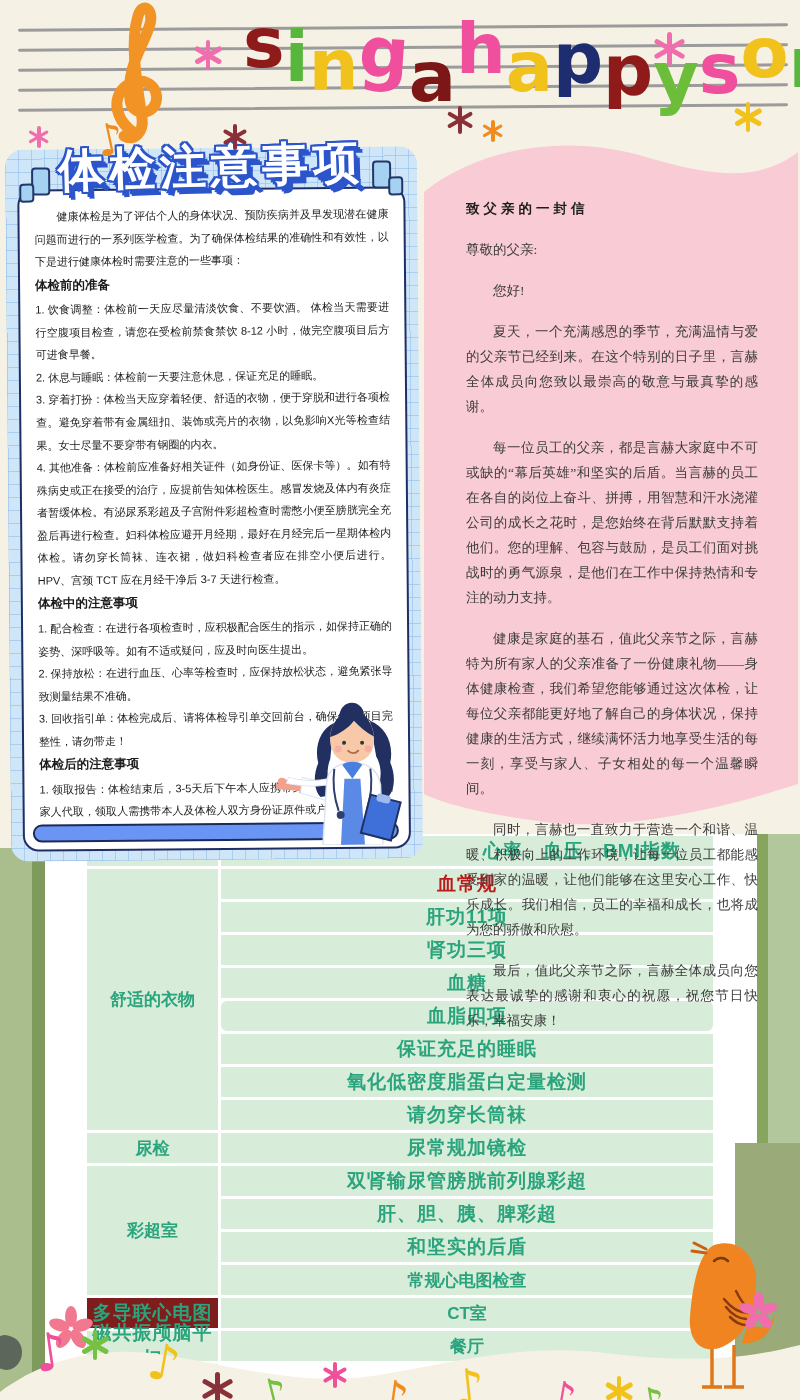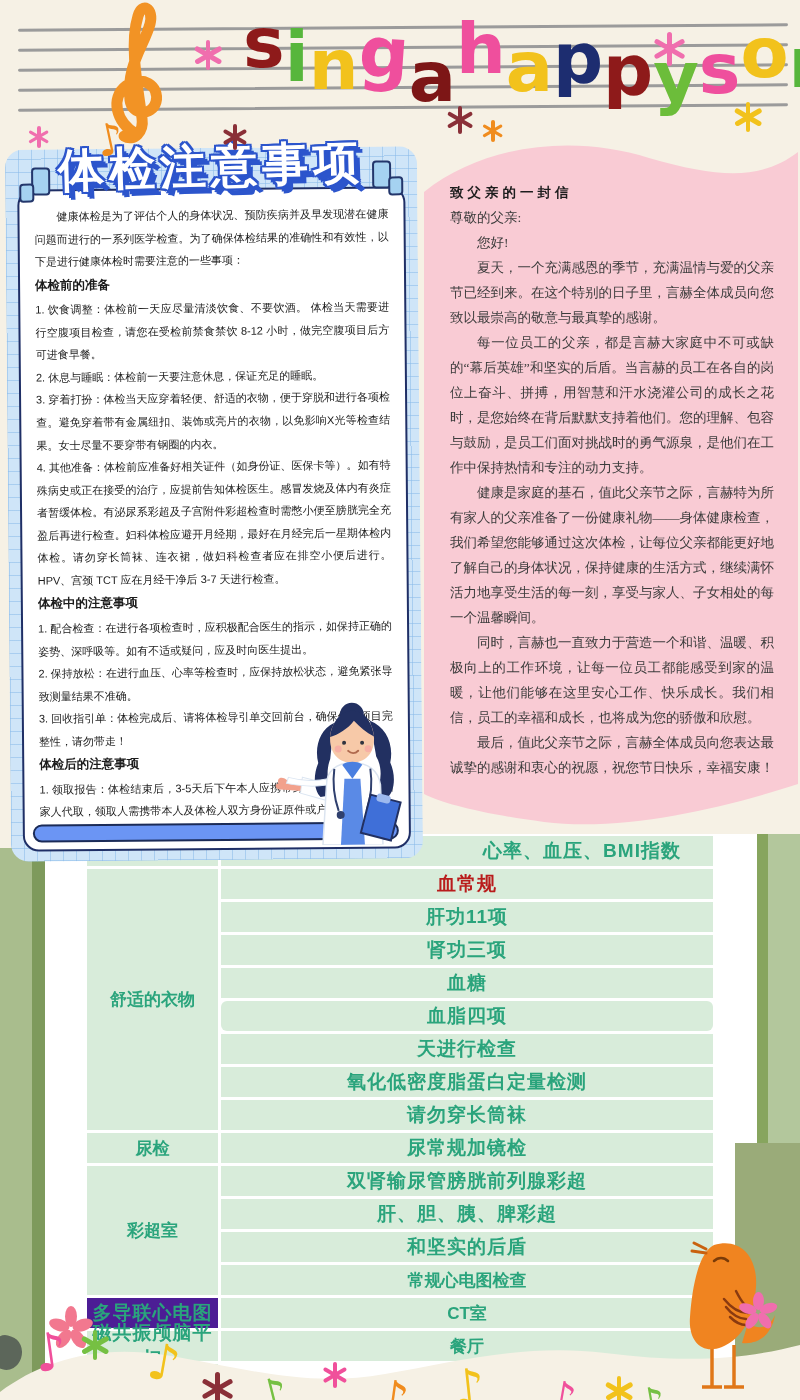--- a/index.html
+++ b/index.html
@@ -80,21 +80,21 @@
       4px 5px 0 #2c55cc,6px 7px 0 #2c55cc;}
   .tab{position:absolute;width:15px;height:24px;background:#a5d2f1;border:2px solid #23366b;border-radius:4px;}
   .tab.small{width:11px;height:15px;}
   .nurse{position:absolute;right:2px;bottom:2px;}
 
   
   .right-panel{position:absolute;left:424px;top:128px;width:374px;height:706px;}
   .right-panel svg.panel-bg{position:absolute;left:0;top:0;}
   .letter{position:absolute;left:26px;right:24px;top:52px;font-family:"Liberation Serif","DejaVu Serif",serif;color:#3c3c3c;}
   .letter-title{text-align:center;font-size:24px;font-weight:bold;color:#1d1d1d;letter-spacing:4px;margin:0 0 22px 0;}
-  .letter p{margin:0;font-size:13.5px;line-height:25px;text-align:justify;}
+  .letter p{margin:16px;font-size:13.5px;line-height:25px;text-align:justify;}
   .letter p.indent{text-indent:2em;}
 </style>
 </head>
 <body>
 
 <div class="poster">
 
   <div class="bottom">
     <div class="white-backdrop"></div>
     <div class="band-left"></div>
@@ -107,31 +107,31 @@
         <div class="cell label-cell" style="background: rgb(216, 236, 218); color: rgb(42, 164, 124);"></div>
         <div class="cell item-cell partial-item" style="background: rgb(216, 236, 218); color: rgb(42, 164, 124);">
           <span>心率、血压、BMI指数</span>
         </div>
         <div class="cell label-cell" style="background: rgb(216, 236, 218); color: rgb(42, 164, 124); grid-row: span 8;">舒适的衣物</div>
         <div class="cell item-cell" style="background: rgb(216, 236, 218); color: #b91c1c;">血常规</div>
         <div class="cell item-cell" style="background: rgb(216, 236, 218); color: rgb(42, 164, 124);">肝功11项</div>
         <div class="cell item-cell" style="background: rgb(216, 236, 218); color: rgb(42, 164, 124);">肾功三项</div>
         <div class="cell item-cell" style="background: rgb(216, 236, 218); color: rgb(42, 164, 124);">血糖</div>
         <div class="cell item-cell" style="background: rgb(216, 236, 218); color: rgb(42, 164, 124); border-radius: 6px;">血脂四项</div>
-        <div class="cell item-cell" style="background: rgb(216, 236, 218); color: rgb(42, 164, 124);">天进行检查</div>
+        <div class="cell item-cell" style="background: rgb(216, 236, 218); color: rgb(42, 164, 124);">保证充足的睡眠</div>
         <div class="cell item-cell" style="background: rgb(216, 236, 218); color: rgb(42, 164, 124);">氧化低密度脂蛋白定量检测</div>
         <div class="cell item-cell" style="background: rgb(216, 236, 218); color: rgb(42, 164, 124);">请勿穿长筒袜</div>
         <div class="cell label-cell" style="background: rgb(216, 236, 218); color: rgb(42, 164, 124); grid-row: span 1;">尿检</div>
         <div class="cell item-cell" style="background: rgb(216, 236, 218); color: rgb(42, 164, 124);">尿常规加镜检</div>
         <div class="cell label-cell" style="background: rgb(216, 236, 218); color: rgb(42, 164, 124); grid-row: span 4;">彩超室</div>
         <div class="cell item-cell" style="background: rgb(216, 236, 218); color: rgb(42, 164, 124);">双肾输尿管膀胱前列腺彩超</div>
         <div class="cell item-cell" style="background: rgb(216, 236, 218); color: rgb(42, 164, 124);">肝、胆、胰、脾彩超</div>
         <div class="cell item-cell" style="background: rgb(216, 236, 218); color: rgb(42, 164, 124);">和坚实的后盾</div>
         <div class="cell label-cell" style="background: rgb(216, 236, 218); color: rgb(42, 164, 124); grid-row: span 1;">常规心电图检查</div>
-        <div class="cell item-cell" style="background: #4c1d95; color: rgb(42, 164, 124);">多导联心电图</div>
+        <div class="cell item-cell" style="background: #7f1d1d; color: rgb(42, 164, 124);">多导联心电图</div>
         <div class="cell label-cell" style="background: rgb(216, 236, 218); color: rgb(42, 164, 124); grid-row: span 1;">CT室</div>
         <div class="cell item-cell" style="background: rgb(216, 236, 218); color: rgb(42, 164, 124);">磁共振颅脑平扫</div>
         <div class="cell label-cell" style="background: rgb(216, 236, 218); color: rgb(42, 164, 124); grid-row: span 1;">餐厅</div>
         <div class="cell item-cell" style="background: rgb(216, 236, 218); color: rgb(42, 164, 124);"></div>
       </div>
 
     <svg class="wave-footer" width="800" height="70" viewBox="0 0 800 70">
       <path d="M0,62 C40,32 95,14 165,25 C245,38 305,58 385,44 C455,32 525,13 605,23 C685,33 742,30 800,15 L800,70 L0,70 Z" fill="#f6f1e5"></path>
     </svg>
     <div class="blob"></div>

